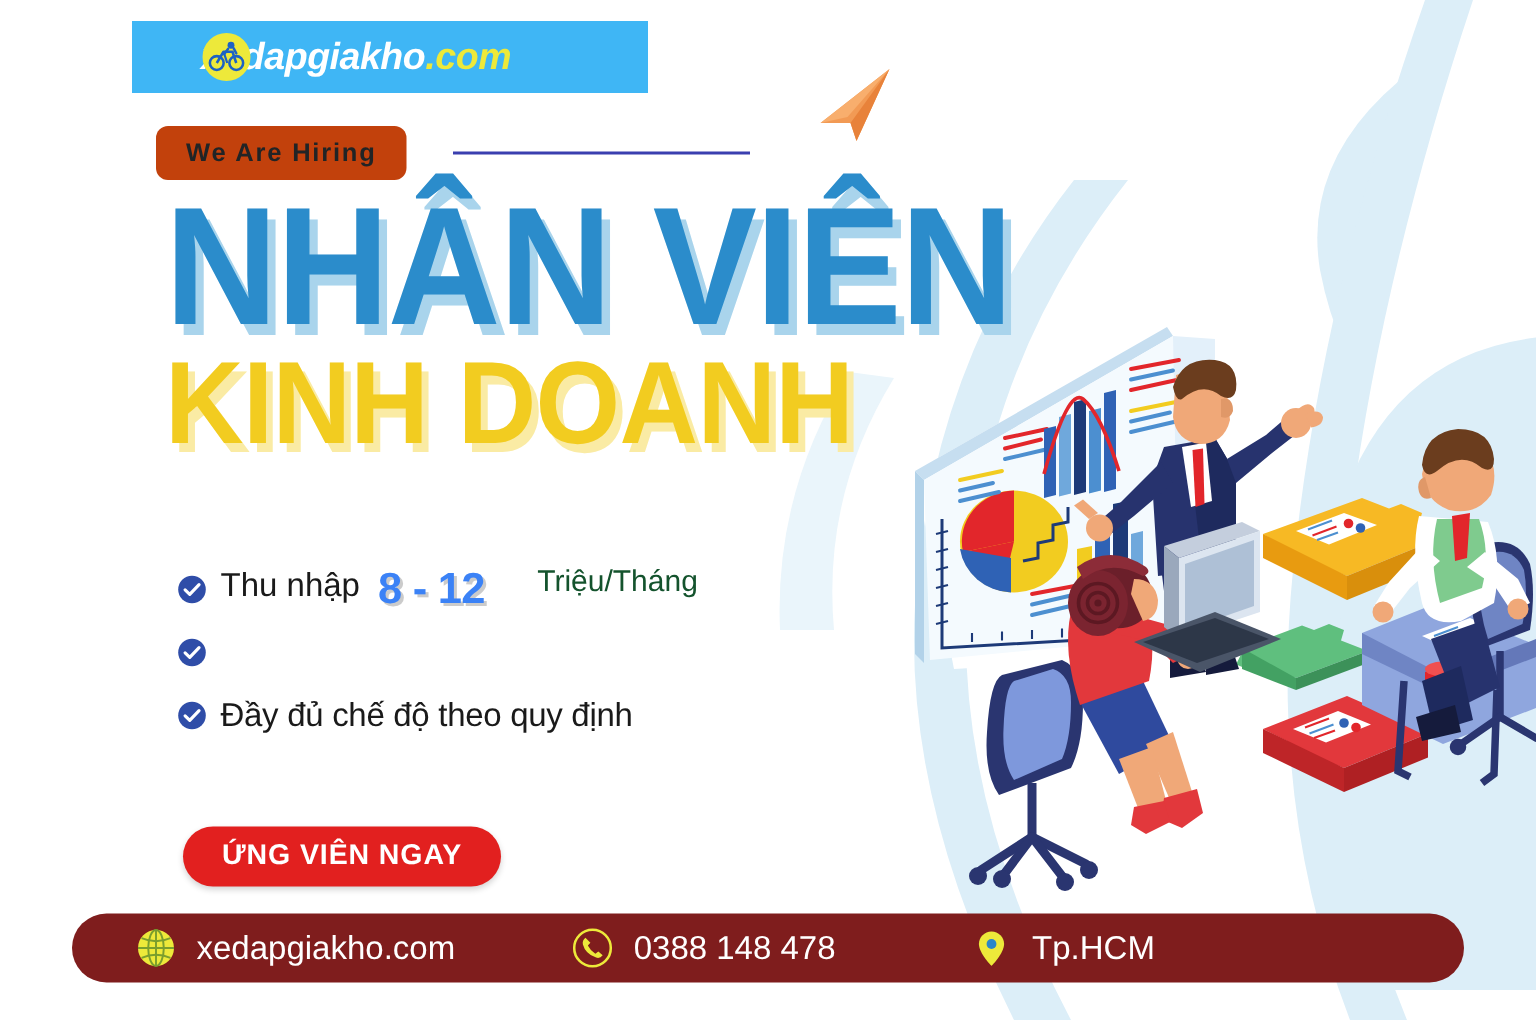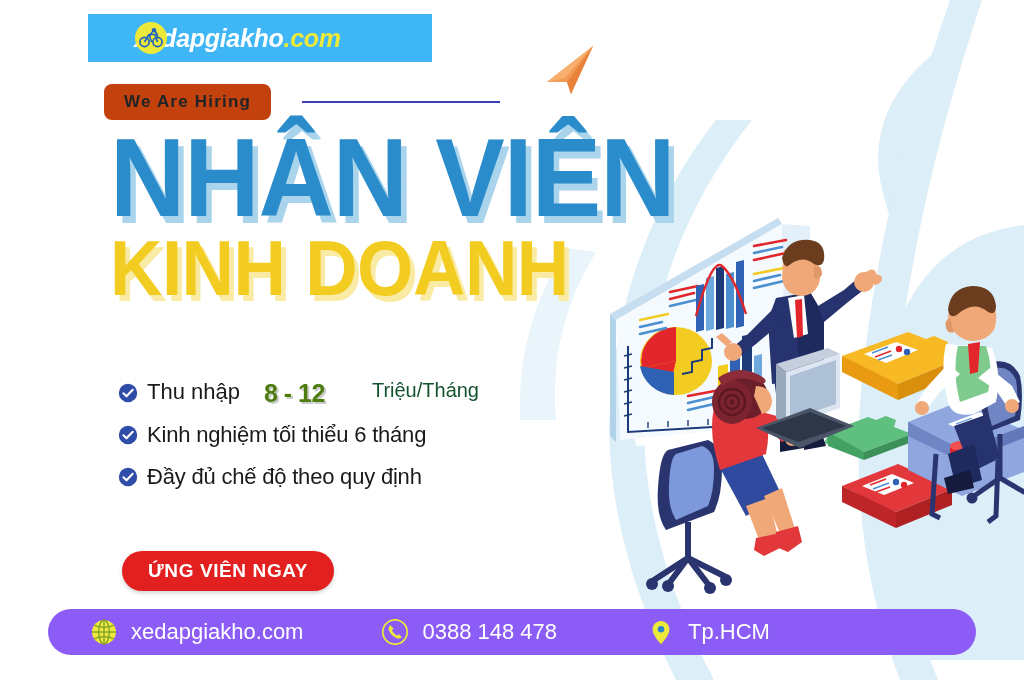--- a/index.html
+++ b/index.html
@@ -124,24 +124,24 @@
     color: #1a1a1a;
     white-space: nowrap;
     letter-spacing: -0.2px;
   }
   .salary-wrap {
     display: flex; align-items: flex-start;
     white-space: nowrap;
   }
   .salary-pre { font-size: 22px; color: #1a1a1a; }
   .salary-num {
-    font-size: 25px;
+    font-size: 29px;
     font-weight: bold;
-    color: #4d7c0f;
-    margin: 0 24px;
+    color: #3b82f6;
+    margin: 0 12px;
     text-shadow: 2px 2px 0 rgba(140,140,140,0.45);
     letter-spacing: -0.5px;
   }
   .salary-post { font-size: 20px; color: #14532d; margin-left: 23px; }
 
   
   .cta {
     position: absolute;
     left: 122px; top: 551px;
     height: 40px;
@@ -155,21 +155,21 @@
     letter-spacing: 0.6px;
     cursor: pointer;
     box-shadow: 0 2px 4px rgba(0,0,0,0.18);
   }
 
   
   .contact-bar {
     position: absolute;
     left: 48px; top: 609px;
     width: 928px; height: 46px;
-    background: #8b5cf6;
+    background: #7f1d1d;
     border-radius: 23px;
     display: flex;
     align-items: center;
   }
   .contact-item {
     display: flex;
     align-items: center;
     color: #ffffff;
     font-size: 22px;
     white-space: nowrap;
@@ -251,21 +251,20 @@
         <span class="salary-num">8 - 12</span>
         <span class="salary-post">Triệu/Tháng</span>
       </div>
     </div>
 
     <div class="bullet">
       <svg class="check-icon" viewBox="0 0 20 20">
         <circle cx="10" cy="10" r="9.2" fill="#2F4DA8"></circle>
         <path d="M5.4 10.3 L8.5 13.3 L14.7 6.8" fill="none" stroke="#ffffff" stroke-width="2.1" stroke-linecap="round" stroke-linejoin="round"></path>
       </svg>
-      <span class="bullet-text">Kinh nghiệm tối thiểu 6 tháng</span>
     </div>
 
 
     <div class="bullet">
       <svg class="check-icon" viewBox="0 0 20 20">
         <circle cx="10" cy="10" r="9.2" fill="#2F4DA8"></circle>
         <path d="M5.4 10.3 L8.5 13.3 L14.7 6.8" fill="none" stroke="#ffffff" stroke-width="2.1" stroke-linecap="round" stroke-linejoin="round"></path>
       </svg>
       <span class="bullet-text">Đầy đủ chế độ theo quy định</span>
     </div>

